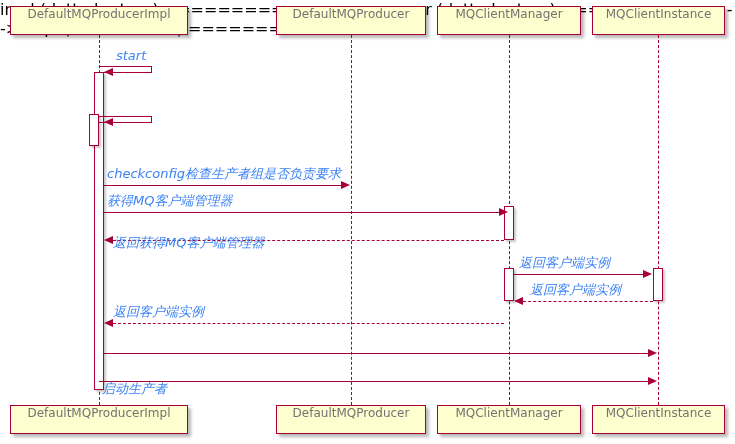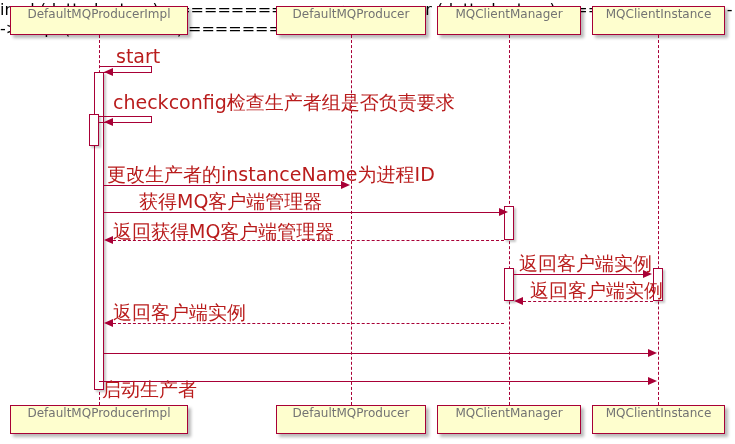--- a/index.html
+++ b/index.html
@@ -23,22 +23,23 @@
   .activation{
     position:absolute;box-sizing:border-box;
     background:#FFFFFF;border:1.3px solid #A80036;
     box-shadow:2px 2px 2px rgba(0,0,0,0.22);
   }
   .msg-line{
     position:absolute;height:0;border-top:1.4px solid #A80036;
   }
   .msg-line.dotted{border-top:1.4px dashed #A80036;}
   .msg-label{
-    position:absolute;font-size:19px;color:#b91c1c;white-space:nowrap;
+    position:absolute;font-size:13px;color:#3b82f6;white-space:nowrap;
     line-height:14px;
+    font-style:italic;
   }
   .arrow-head{position:absolute;width:0;height:0;}
   .arrow-right{
     border-top:4.5px solid transparent;border-bottom:4.5px solid transparent;
     border-left:9px solid #A80036;
   }
   .arrow-left{
     border-top:4.5px solid transparent;border-bottom:4.5px solid transparent;
     border-right:9px solid #A80036;
   }
@@ -91,36 +92,35 @@
   <div class="arrow-head arrow-left" style="left:104px;top:67.5px;"></div>
   <div class="msg-label" style="left:116px;top:49px;">start</div>
 
   
   <div class="self-loop" style="left:99px;top:116px;width:53px;height:8px;">
     <div class="seg-top" style="top:0;width:53px;"></div>
     <div class="seg-right" style="left:51.6px;top:0;height:6px;"></div>
     <div class="seg-bot" style="top:6px;width:53px;"></div>
   </div>
   <div class="arrow-head arrow-left" style="left:104px;top:117.5px;"></div>
-  <div class="msg-label" style="left:113px;top:95px;">checkconfig检查生产者组是否负责要求</div>
 
   
   <div class="msg-line" style="left:104px;top:185px;width:238px;"></div>
   <div class="arrow-head arrow-right" style="left:341px;top:180.5px;"></div>
-  <div class="msg-label" style="left:107px;top:167px;">更改生产者的instanceName为进程ID</div>
+  <div class="msg-label" style="left:107px;top:167px;">checkconfig检查生产者组是否负责要求</div>
 
   
   <div class="msg-line" style="left:104px;top:212px;width:396px;"></div>
   <div class="arrow-head arrow-right" style="left:499px;top:207.5px;"></div>
-  <div class="msg-label" style="left:107px;top:194px;margin-left:32px;">获得MQ客户端管理器</div>
+  <div class="msg-label" style="left:107px;top:194px;">获得MQ客户端管理器</div>
 
    impl (dotted return) ============ --&gt;
   <div class="msg-line dotted" style="left:113px;top:240px;width:391px;"></div>
   <div class="arrow-head arrow-left" style="left:104px;top:235.5px;"></div>
-  <div class="msg-label" style="left:113px;top:224px;">返回获得MQ客户端管理器</div>
+  <div class="msg-label" style="left:113px;top:236px;">返回获得MQ客户端管理器</div>
 
   
   <div class="msg-line" style="left:514px;top:274px;width:130px;"></div>
   <div class="arrow-head arrow-right" style="left:643px;top:269.5px;"></div>
   <div class="msg-label" style="left:519px;top:256px;">返回客户端实例</div>
 
    manager (dotted return) ============ --&gt;
   <div class="msg-line dotted" style="left:523px;top:301px;width:130px;"></div>
   <div class="arrow-head arrow-left" style="left:514px;top:296.5px;"></div>
   <div class="msg-label" style="left:530px;top:283px;">返回客户端实例</div>

